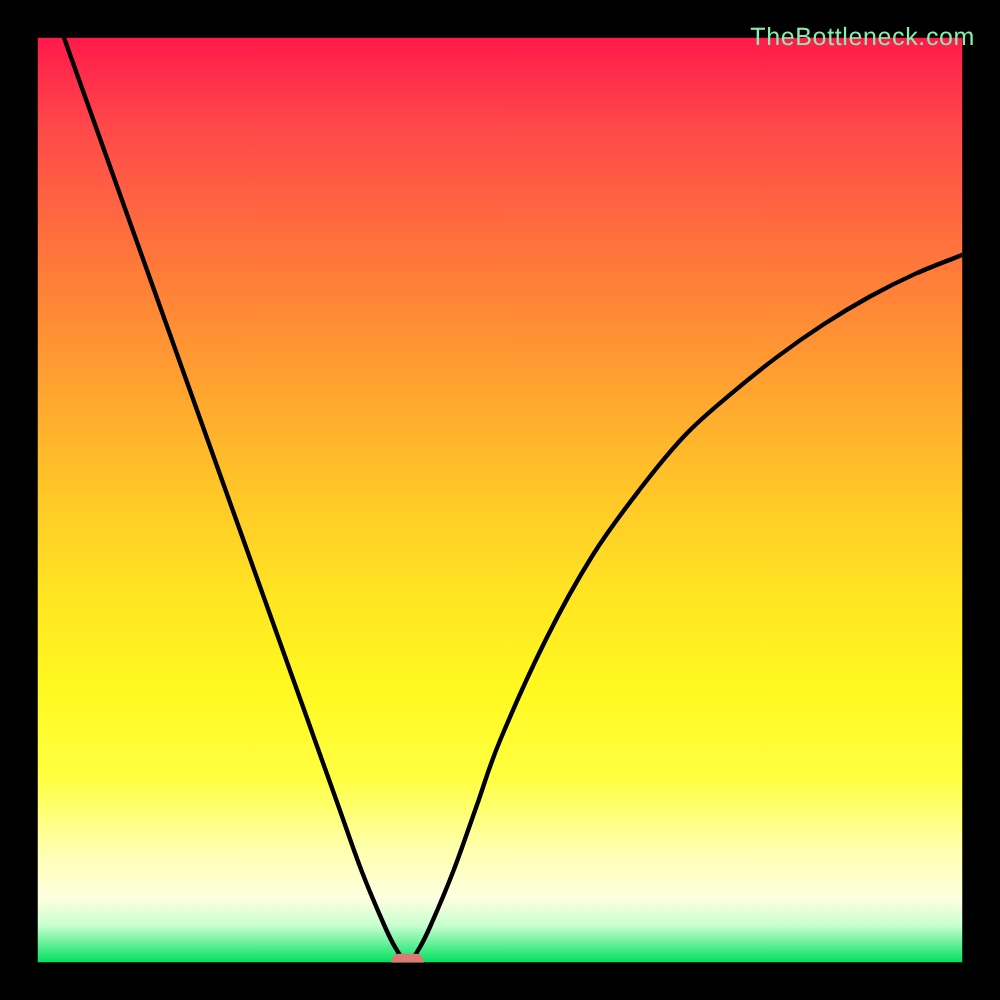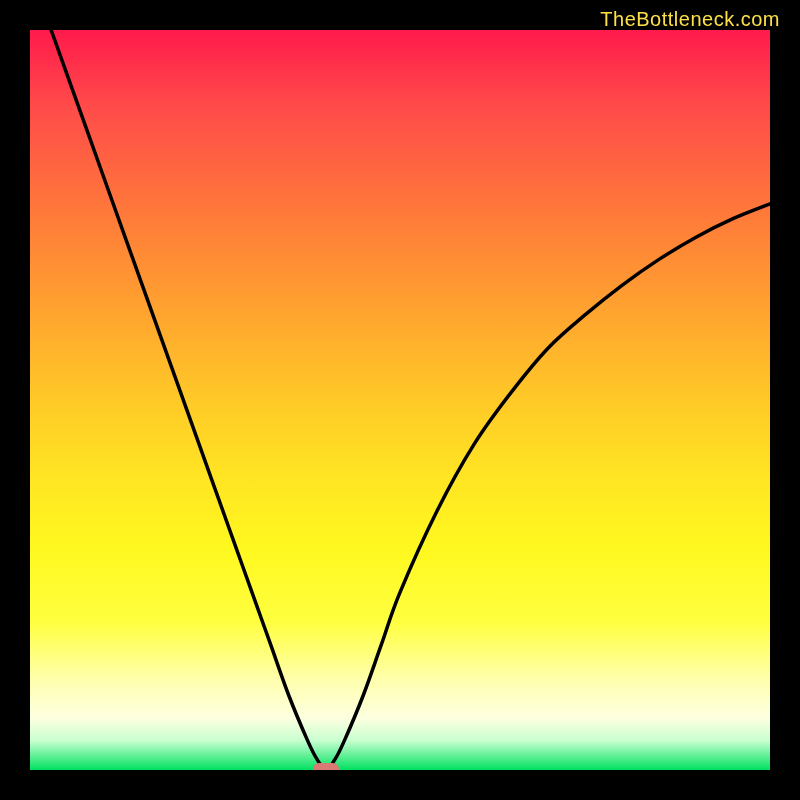--- a/index.html
+++ b/index.html
@@ -53,23 +53,23 @@
     width: 740px;
     height: 740px;
   }
   .marker {
     position: absolute;
     background: #d97a74;
     border-radius: 6px;
   }
   .watermark {
     position: absolute;
-    top: 8px;
+    top: 19px;
     right: 20px;
-    color: #fde047;
+    color: #86efac;
     font-size: 20px;
     letter-spacing: 0.5px;
     user-select: none;
   }
 </style>
 </head>
 <body>
 
 <div class="frame">
   <div class="plot-area">

